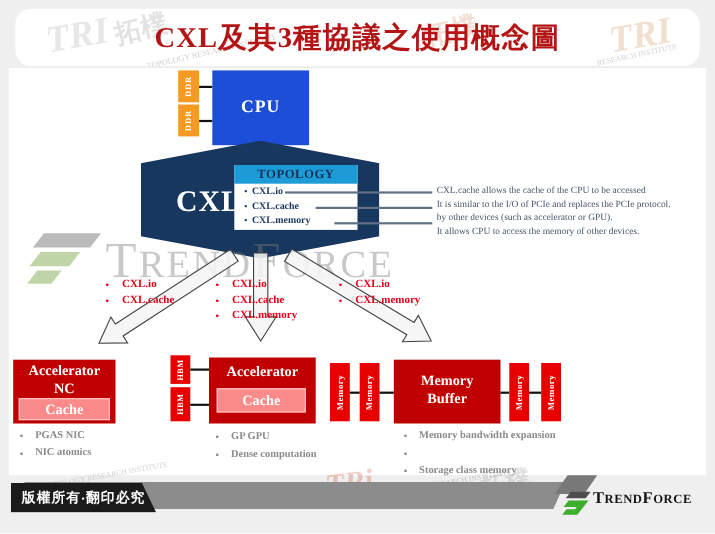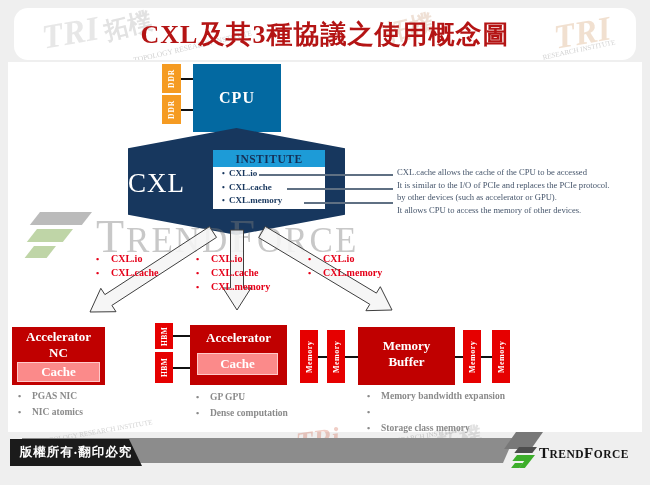--- a/index.html
+++ b/index.html
@@ -8,28 +8,28 @@
   .wm{position:absolute;pointer-events:none;white-space:nowrap;}
 
   
   .header-card{position:absolute;left:14px;top:8px;width:622px;height:52px;background:#ffffff;border-radius:14px;overflow:hidden;}
   .title{position:absolute;left:0;top:0;width:100%;height:52px;line-height:54px;text-align:center;font-size:26px;font-weight:bold;color:#b41414;letter-spacing:1px;}
 
   
   .content{position:absolute;left:8px;top:62px;width:634px;height:370px;background:#ffffff;}
 
   
-  .cpu-box{position:absolute;left:185px;top:2px;width:88px;height:68px;background:#0369a1;color:#fff;font-weight:bold;font-size:16px;display:flex;align-items:center;justify-content:center;letter-spacing:1px;}
+  .cpu-box{position:absolute;left:185px;top:2px;width:88px;height:68px;background:#1d4ed8;color:#fff;font-weight:bold;font-size:16px;display:flex;align-items:center;justify-content:center;letter-spacing:1px;}
   .ddr{position:absolute;left:154px;width:19px;height:29px;background:#f59b22;color:#fff;font-weight:bold;font-size:7.5px;display:flex;align-items:center;justify-content:center;writing-mode:vertical-rl;transform:rotate(180deg);letter-spacing:1px;}
   .hline{position:absolute;height:2px;background:#111;}
 
   
   .hexagon{position:absolute;left:120px;top:66px;width:217px;height:107px;background:#17375e;
     clip-path:polygon(50% 0%,100% 19%,100% 81%,50% 100%,0% 81%,0% 19%);}
-  .cxl-label{position:absolute;left:120px;top:106px;width:92px;text-align:left;color:#fff;font-weight:normal;font-size:27px;letter-spacing:1px;}
+  .cxl-label{position:absolute;left:120px;top:106px;width:92px;text-align:right;color:#fff;font-weight:bold;font-size:27px;letter-spacing:1px;}
   .proto-box{position:absolute;left:205px;top:88px;width:112px;height:59px;background:#fff;}
   .proto-head{height:17px;background:#1d9bd7;color:#153057;font-weight:bold;font-size:11.5px;line-height:18px;text-align:center;letter-spacing:0.5px;}
   .proto-row{display:flex;line-height:13.5px;font-size:9px;font-weight:bold;color:#17365d;padding-left:5px;}
   .proto-row .pdot{width:11px;text-align:center;font-size:8px;}
   .connector{position:absolute;height:2px;background:#5f7083;}
 
   
   .annot{position:absolute;left:389px;top:104px;width:252px;font-size:8.6px;line-height:12.6px;color:#44546a;}
 
   
@@ -86,21 +86,21 @@
 
     <div class="ddr" style="top:2px;">DDR</div>
     <div class="ddr" style="top:33px;">DDR</div>
     <div class="hline" style="left:173px;top:16px;width:12px;"></div>
     <div class="hline" style="left:173px;top:47px;width:12px;"></div>
     <div class="cpu-box">CPU</div>
 
     <div class="hexagon"></div>
     <div class="cxl-label">CXL</div>
     <div class="proto-box">
-      <div class="proto-head">INSTITUTE</div>
+      <div class="proto-head">TOPOLOGY</div>
       <div class="proto-row">
           <span class="pdot">•</span>
           <span>CXL.io</span>
         </div>
       <div class="proto-row">
           <span class="pdot">•</span>
           <span>CXL.cache</span>
         </div>
       <div class="proto-row">
           <span class="pdot">•</span>

